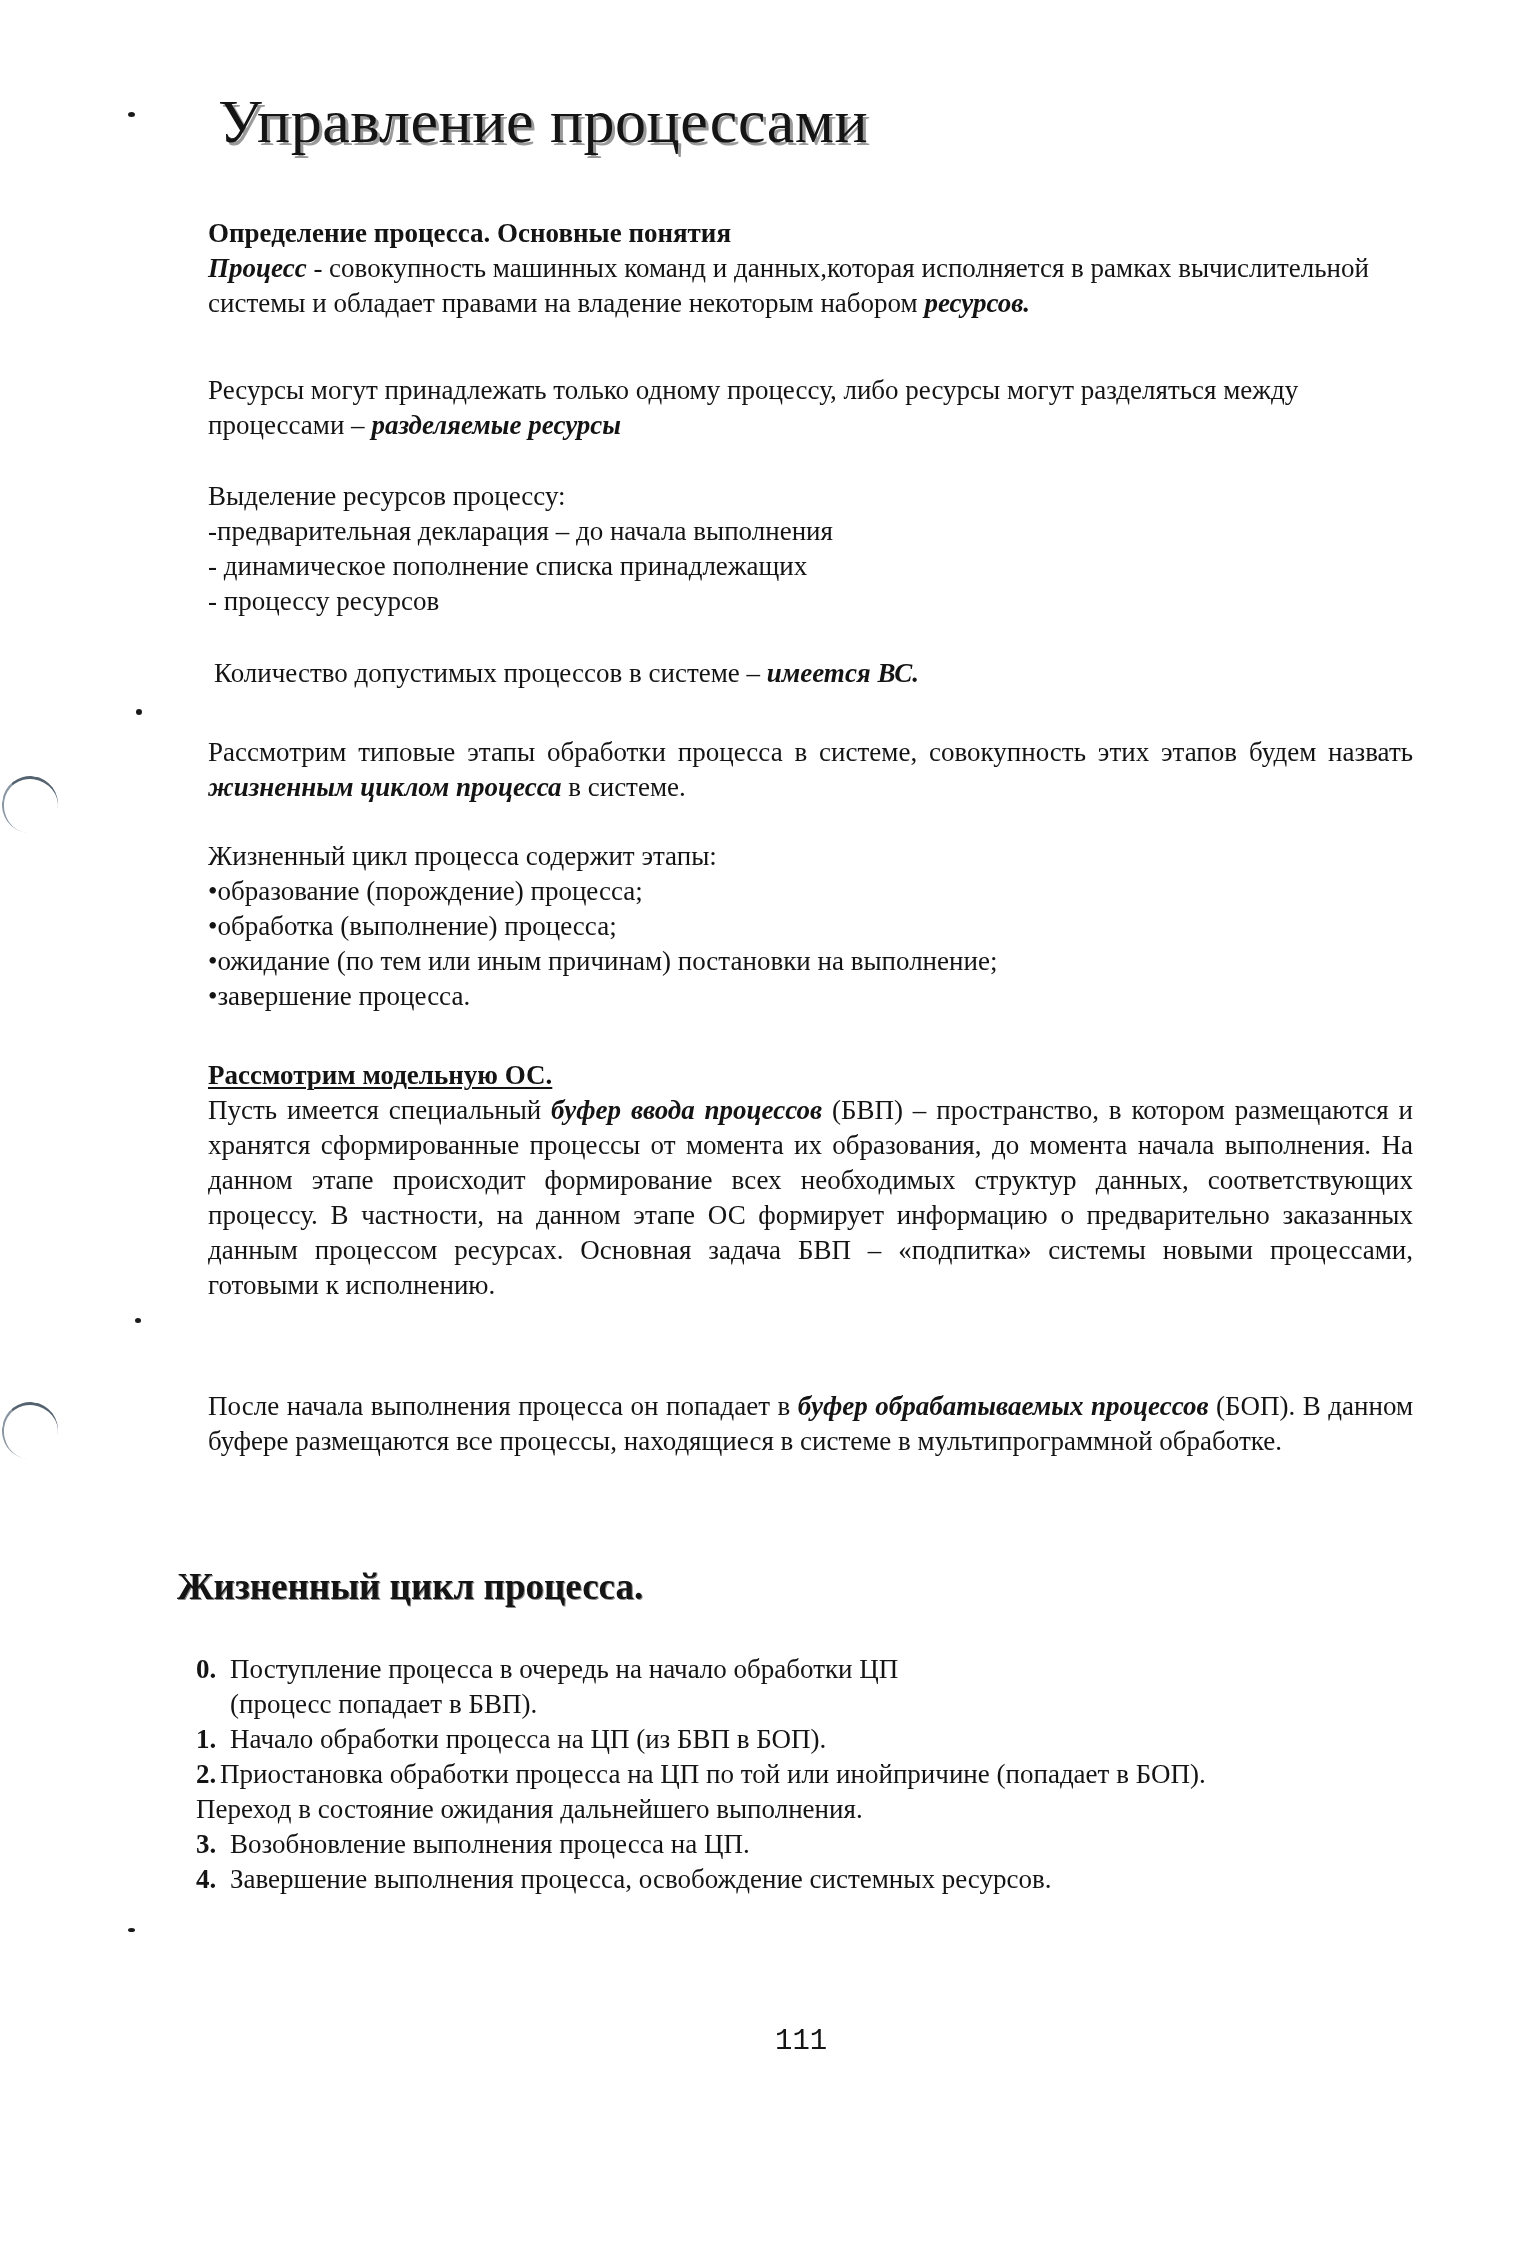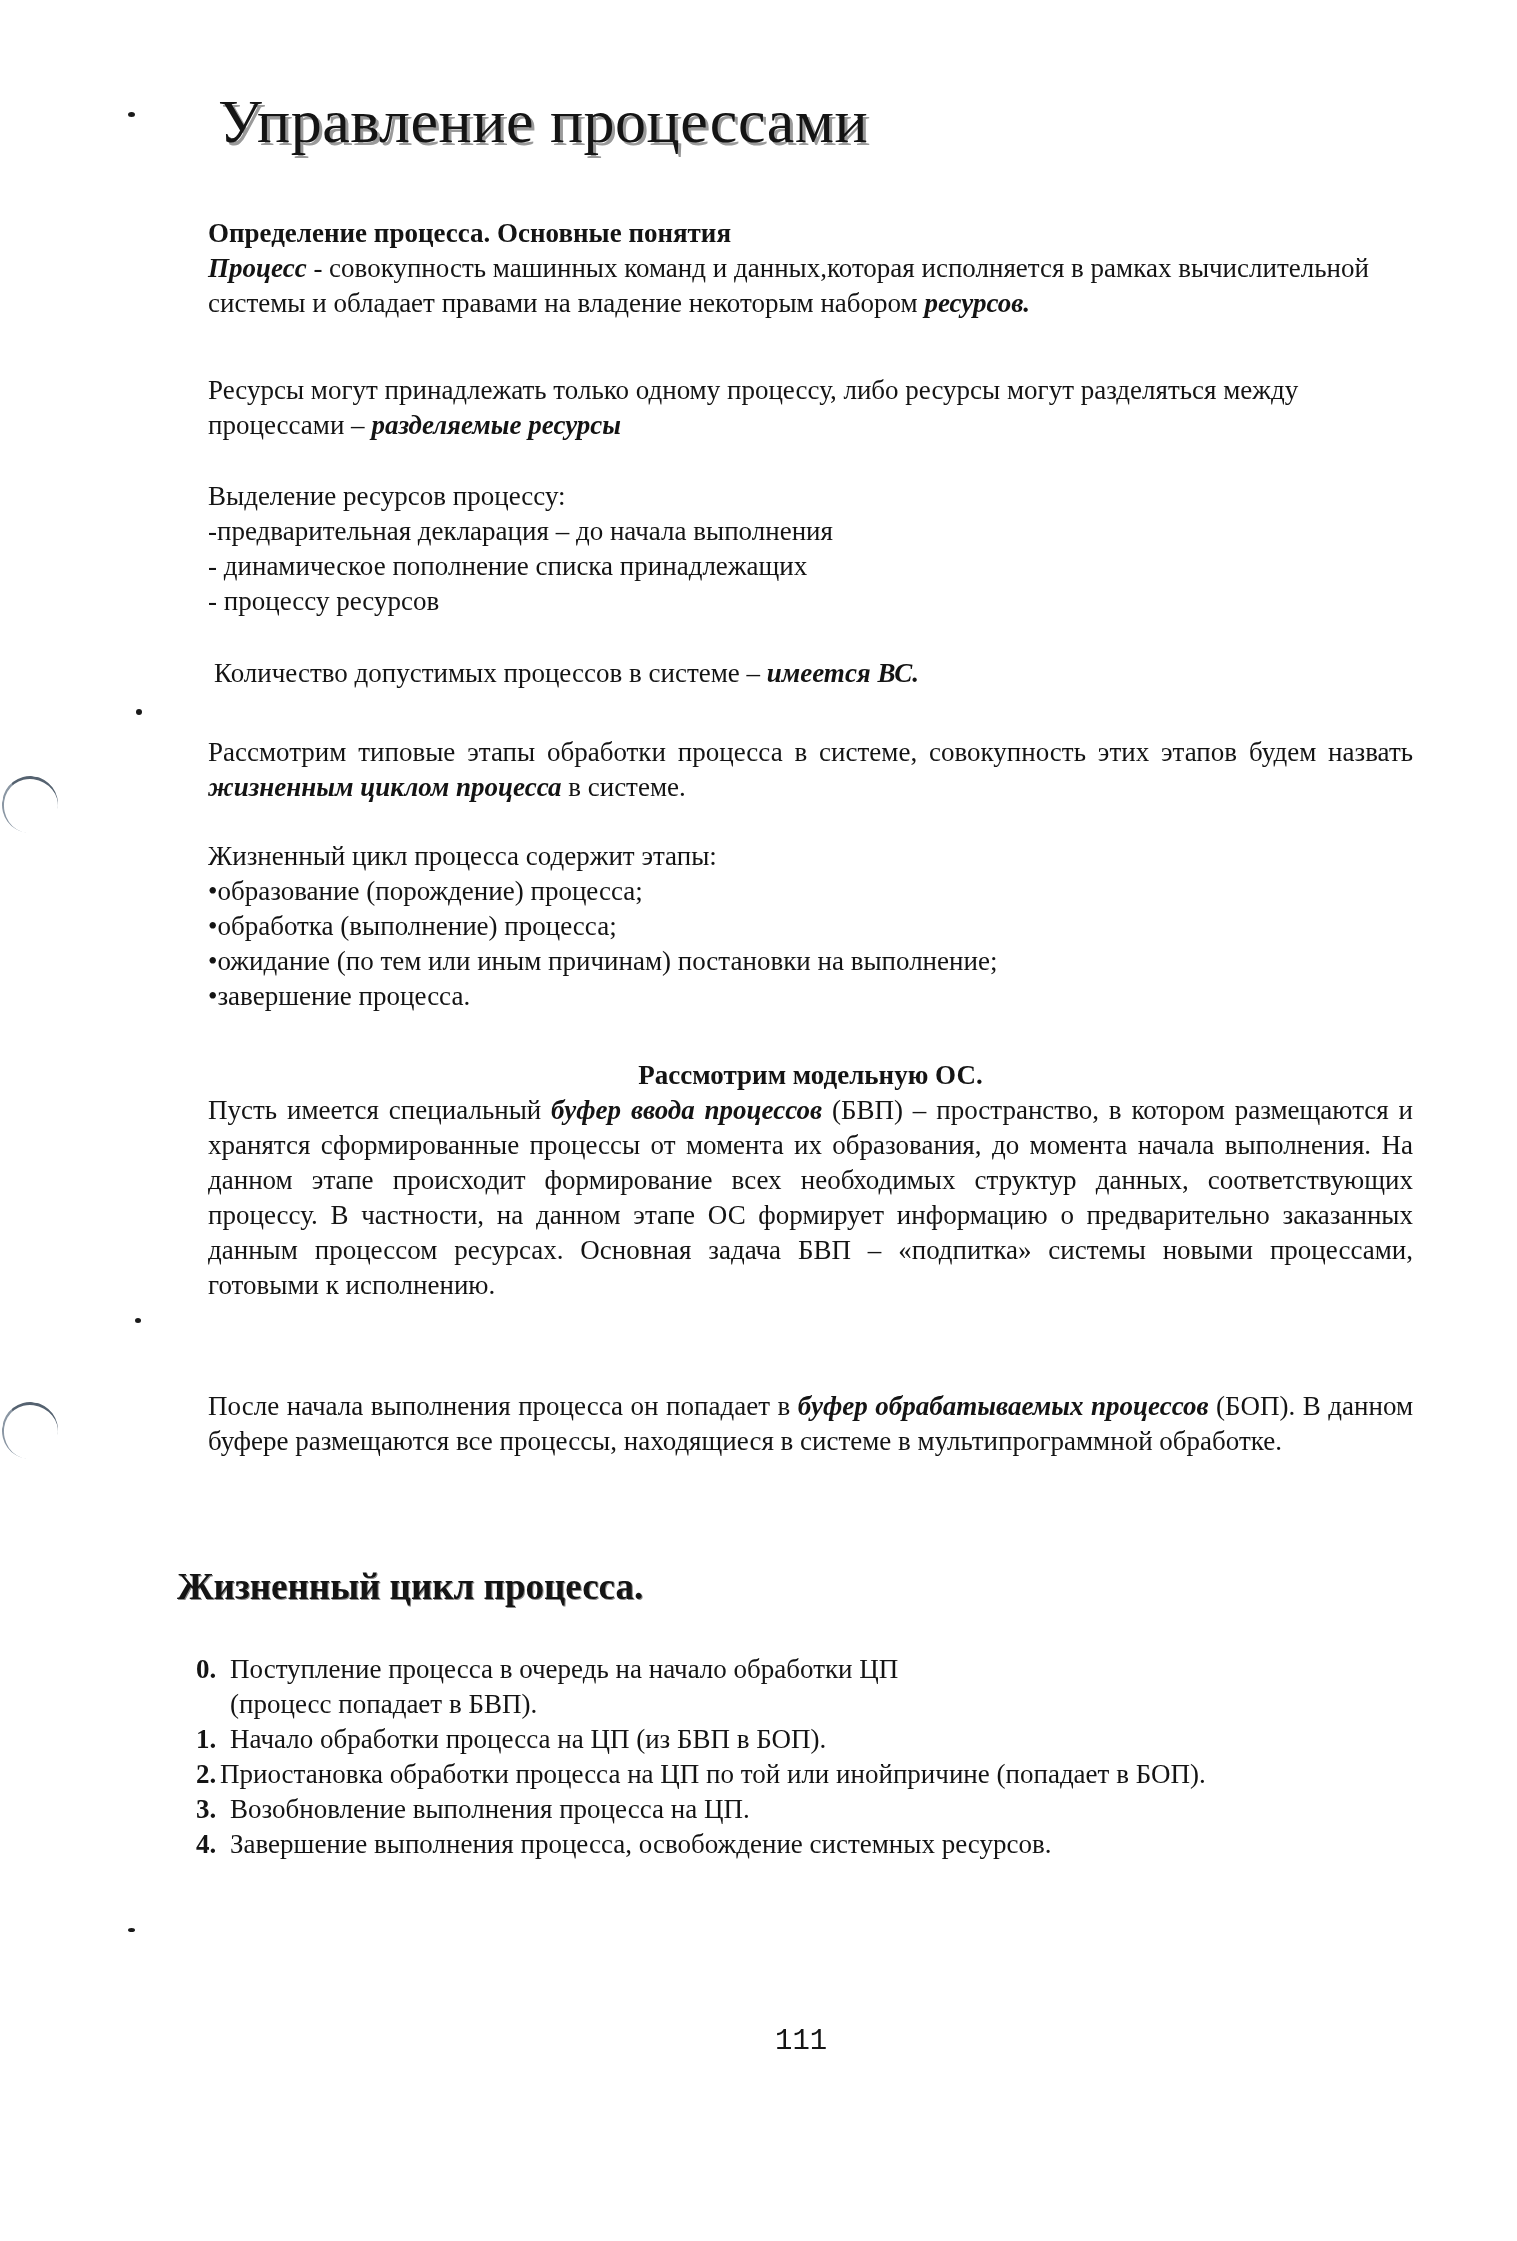--- a/index.html
+++ b/index.html
@@ -11,21 +11,21 @@
   .page-title {
     position: absolute; left: 210px; top: 78px;
     font-size: 62px; font-weight: normal; letter-spacing: 0.5px;
     text-shadow: 3px 3px 0 #9a9a9a;
     margin: 8px;
   }
   .block { position: absolute; left: 208px; width: 1205px; font-size: 27px; line-height: 35px; margin: 0; }
   .justify { text-align: justify; text-align-last: left; }
   .bold { font-weight: bold; }
   .bi { font-weight: bold; font-style: italic; }
-  .under { text-decoration-thickness: 2px; text-underline-offset: 3px; text-align: center; }
+  .under { text-decoration: underline; text-decoration-thickness: 2px; text-underline-offset: 3px; }
   .section-title {
     position: absolute; left: 177px; top: 1565px;
     font-size: 37px; margin: 0;
     text-shadow: 1px 1px 0 #8c8c8c;
   }
   .list-row { display: block; }
   .num { font-weight: bold; display: inline-block; }
   .indent { padding-left: 34px; }
   .page-number { position: absolute; left: 775px; top: 2025px; font-size: 29px; font-family: Liberation Mono, monospace; }
   .mark { position: absolute; background: #1a1a1a; border-radius: 50%; }
@@ -97,20 +97,21 @@
 <div class="block" style="top:1652px;left:196px;">
   <div>
     <span class="num" style="width:34px;">0.</span><span>Поступление процесса в очередь на начало обработки ЦП</span>
     <div class="indent">(процесс попадает в БВП).</div>
   </div>
   <div>
     <span class="num" style="width:34px;">1.</span><span>Начало обработки процесса на ЦП (из БВП  в БОП).</span>
   </div>
   <div>
     <span class="num" style="width:24px;">2.</span><span>Приостановка обработки процесса на  ЦП по той или инойпричине (попадает в БОП).</span>
+    <div>Переход в состояние ожидания  дальнейшего выполнения.</div>
   </div>
   <div>
     <span class="num" style="width:34px;">3.</span><span>Возобновление выполнения процесса на ЦП.</span>
   </div>
   <div>
     <span class="num" style="width:34px;">4.</span><span>Завершение  выполнения процесса, освобождение системных ресурсов.</span>
   </div>
 </div>
 
 <div class="page-number">111</div>

